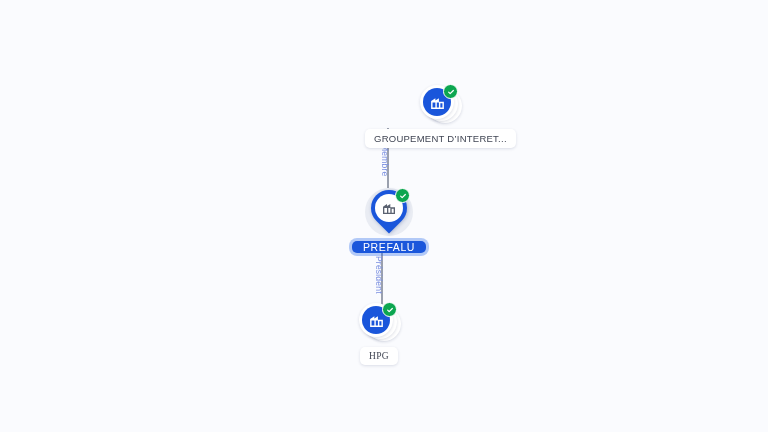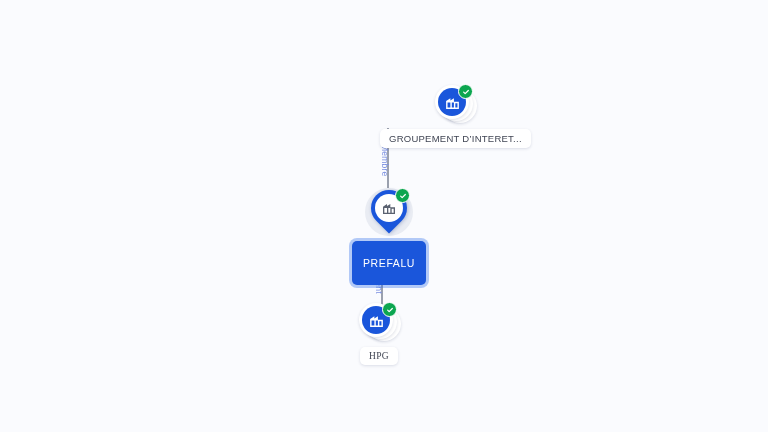--- a/index.html
+++ b/index.html
@@ -111,21 +111,21 @@
     border-radius: 5px;
     padding: 4px 9px;
     font-size: 9.5px;
     color: #404553;
     letter-spacing: 0.25px;
     white-space: nowrap;
     box-shadow: 0 1px 3px rgba(30,45,90,0.14);
   }
 
   
-  #node-groupement { left: 380px; top: 82px; align-items: center; }
+  #node-groupement { left: 365px; top: 82px; align-items: center; }
   #node-hpg        { left: 356px; top: 300px; font-family: Liberation Serif, serif; }
   #node-prefalu    { left: 352px; top: 186px; }
 
   
   .pin-wrap {
     position: relative;
     width: 64px;
     height: 58px;
     display: flex;
     justify-content: center;
@@ -160,21 +160,21 @@
     justify-content: center;
   }
   .pin-wrap .check-badge { left: 38px; top: 2px; }
 
   .pill-label {
     position: relative;
     margin-top: -3px;
     background: #1a56db;
     color: #ffffff;
     border-radius: 5px;
-    padding: 16px 11px;
+    padding: 0 11px;
     font-size: 10.5px;
     letter-spacing: 0.6px;
     white-space: nowrap;
     box-shadow: 0 0 0 3px rgba(42,110,235,0.35);
   }
 </style>
 </head>
 <body>
 
 <div id="graph-canvas">

